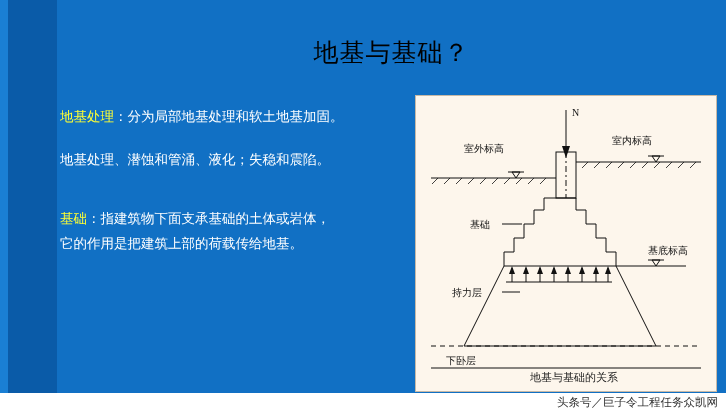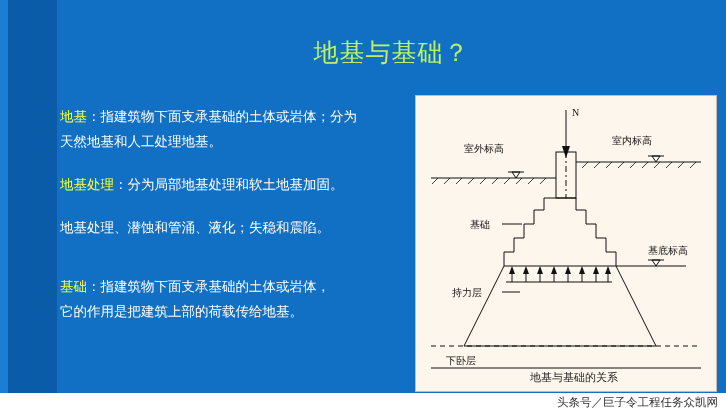--- a/index.html
+++ b/index.html
@@ -41,21 +41,21 @@
     right: 0;
     height: 393px;
     background: #1170c4;
   }
   .slide-title {
     position: absolute;
     left: 0;
     right: 0;
     top: 36px;
     text-align: center;
-    color: #bef264;
+    color: #000000;
     font-size: 25px;
     font-weight: normal;
     letter-spacing: 1px;
   }
   .text-col {
     position: absolute;
     left: 3px;
     top: 104px;
     width: 340px;
     color: #ffffff;
@@ -128,24 +128,20 @@
   <div class="left-bar">
     <div class="left-bar-inner"></div>
   </div>
 
   <div class="slide-body">
 
     <div class="slide-title">地基与基础？</div>
 
     <div class="text-col">
 
-      <div class="para">
-        <div class="line"><span class="lead">地基</span><span>：指建筑物下面支承基础的土体或岩体；分为</span></div>
-        <div class="line">天然地基和人工处理地基。</div>
-      </div>
 
       <div class="para">
         <div class="line"><span class="lead">地基处理</span><span>：分为局部地基处理和软土地基加固。</span></div>
       </div>
 
       <div class="para">
         <div class="line">地基处理、潜蚀和管涌、液化；失稳和震陷。</div>
       </div>
 
       <div class="para gap">

